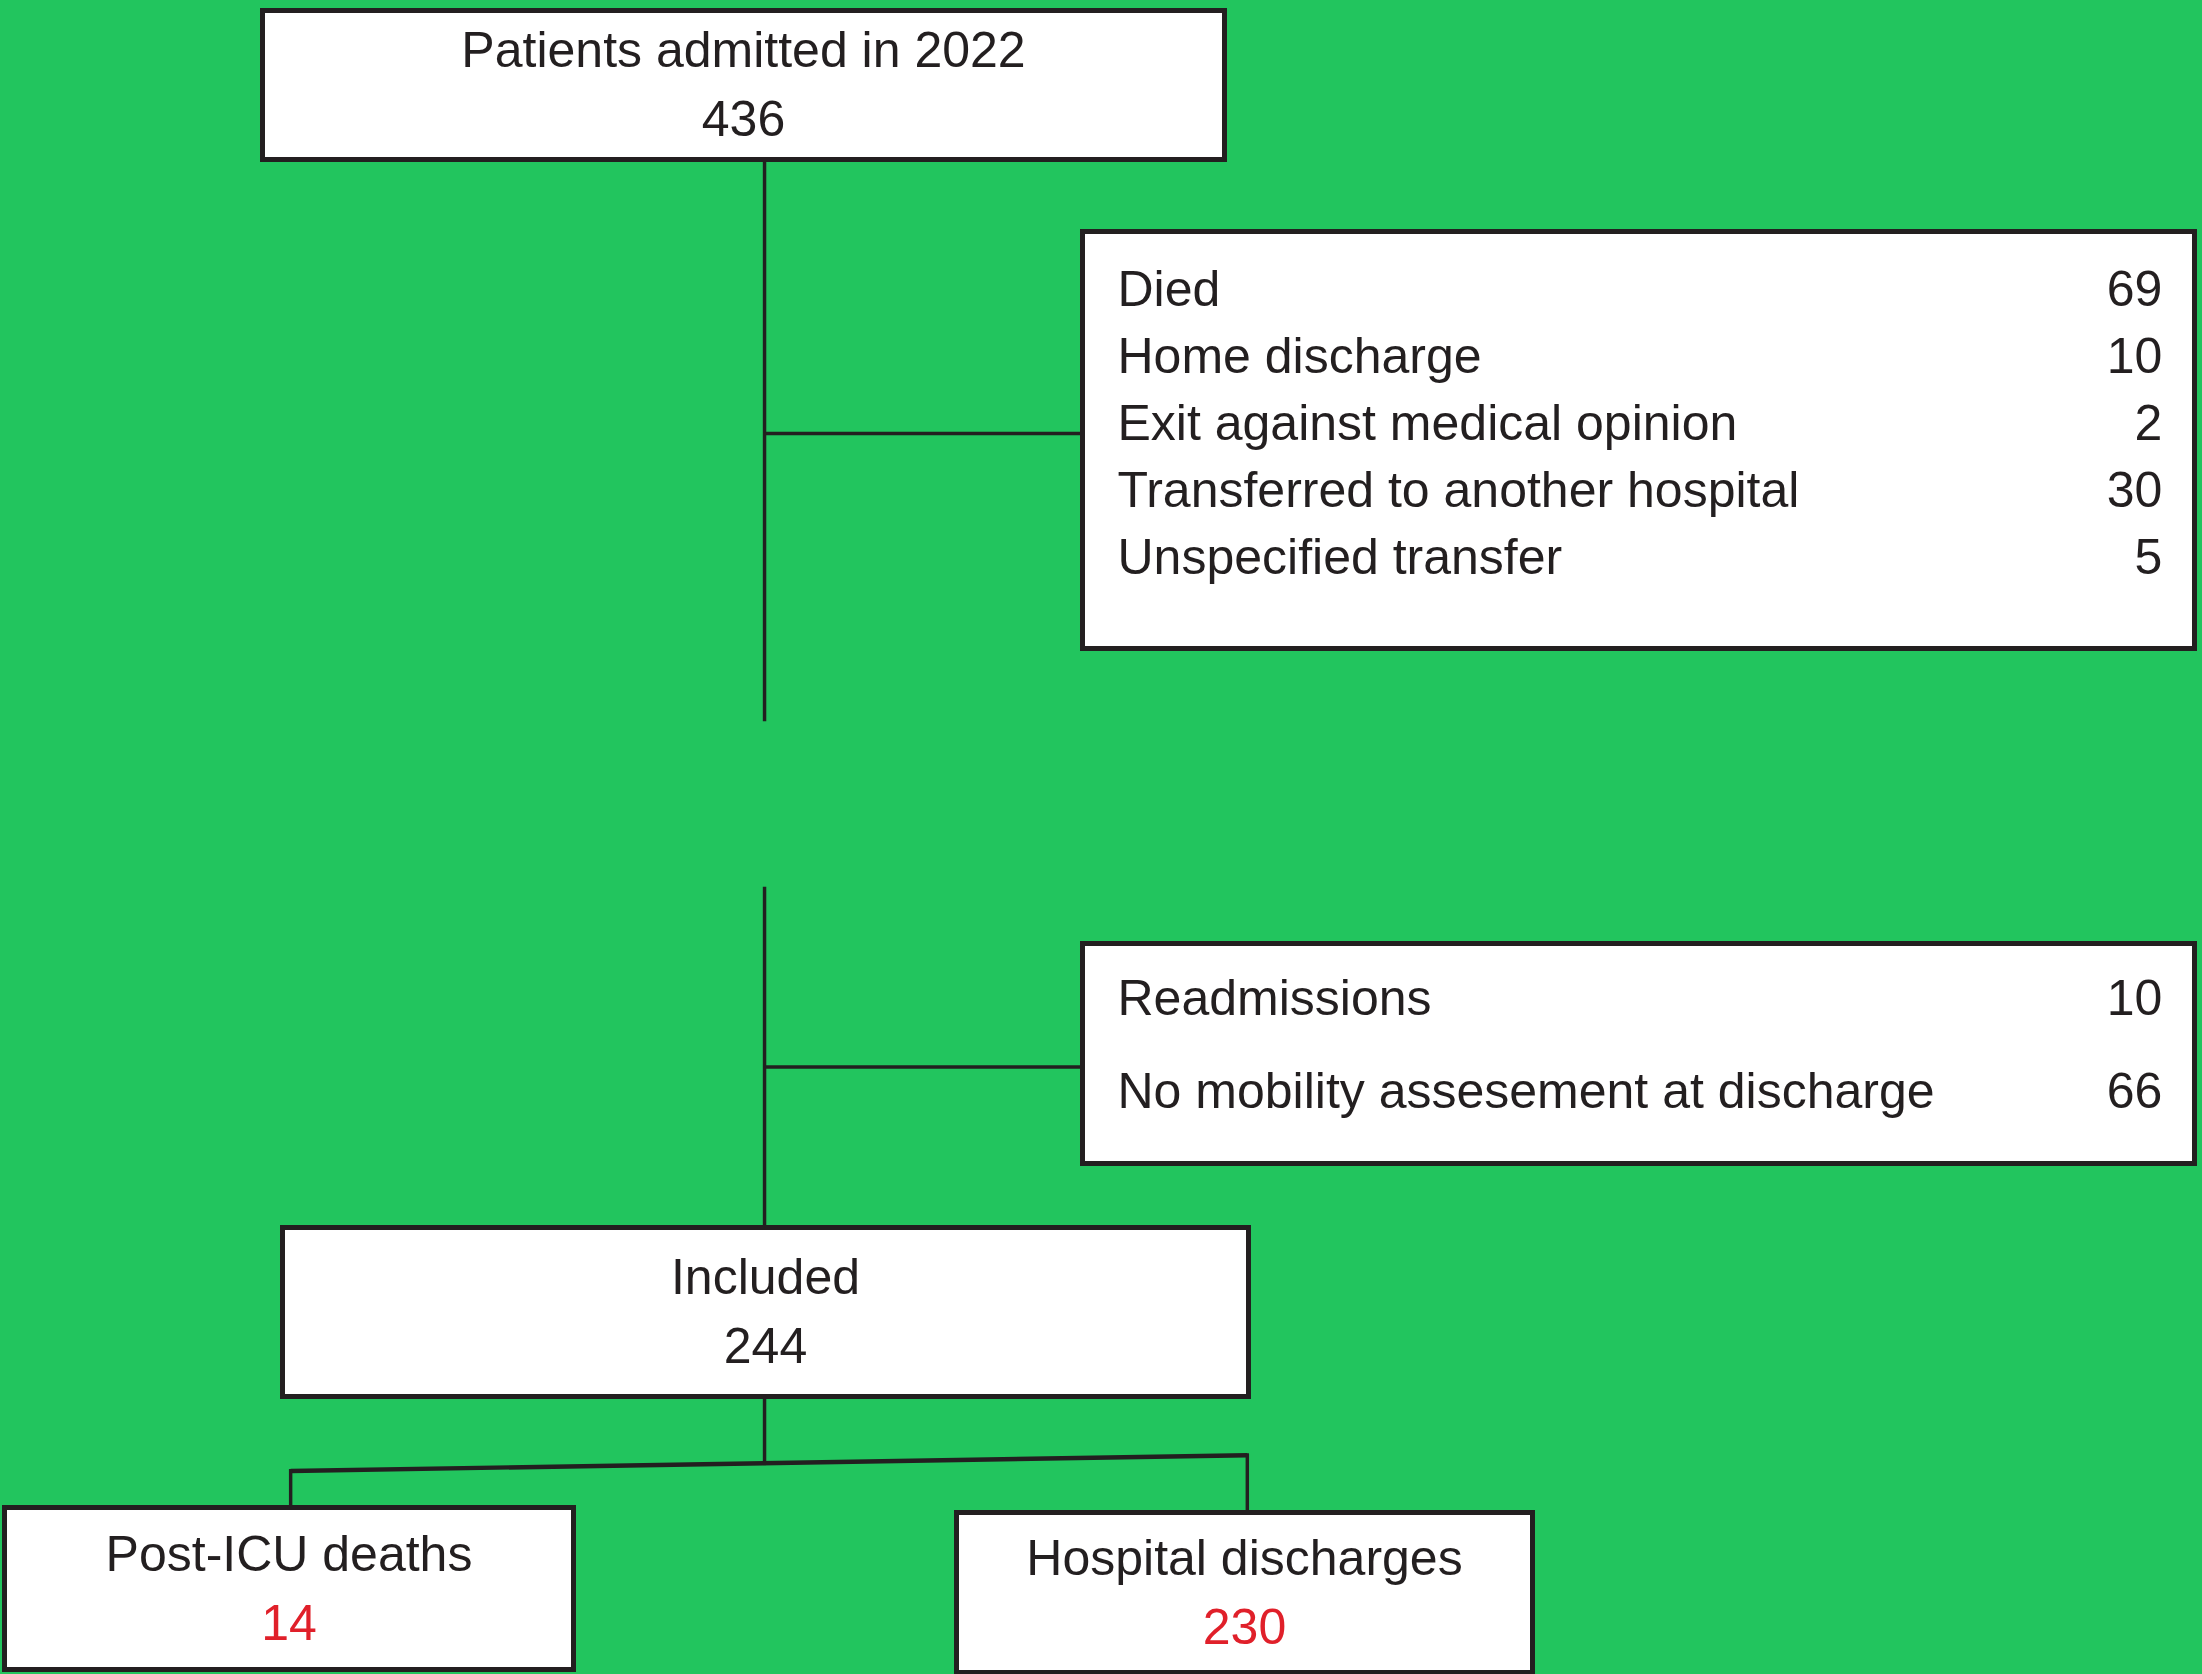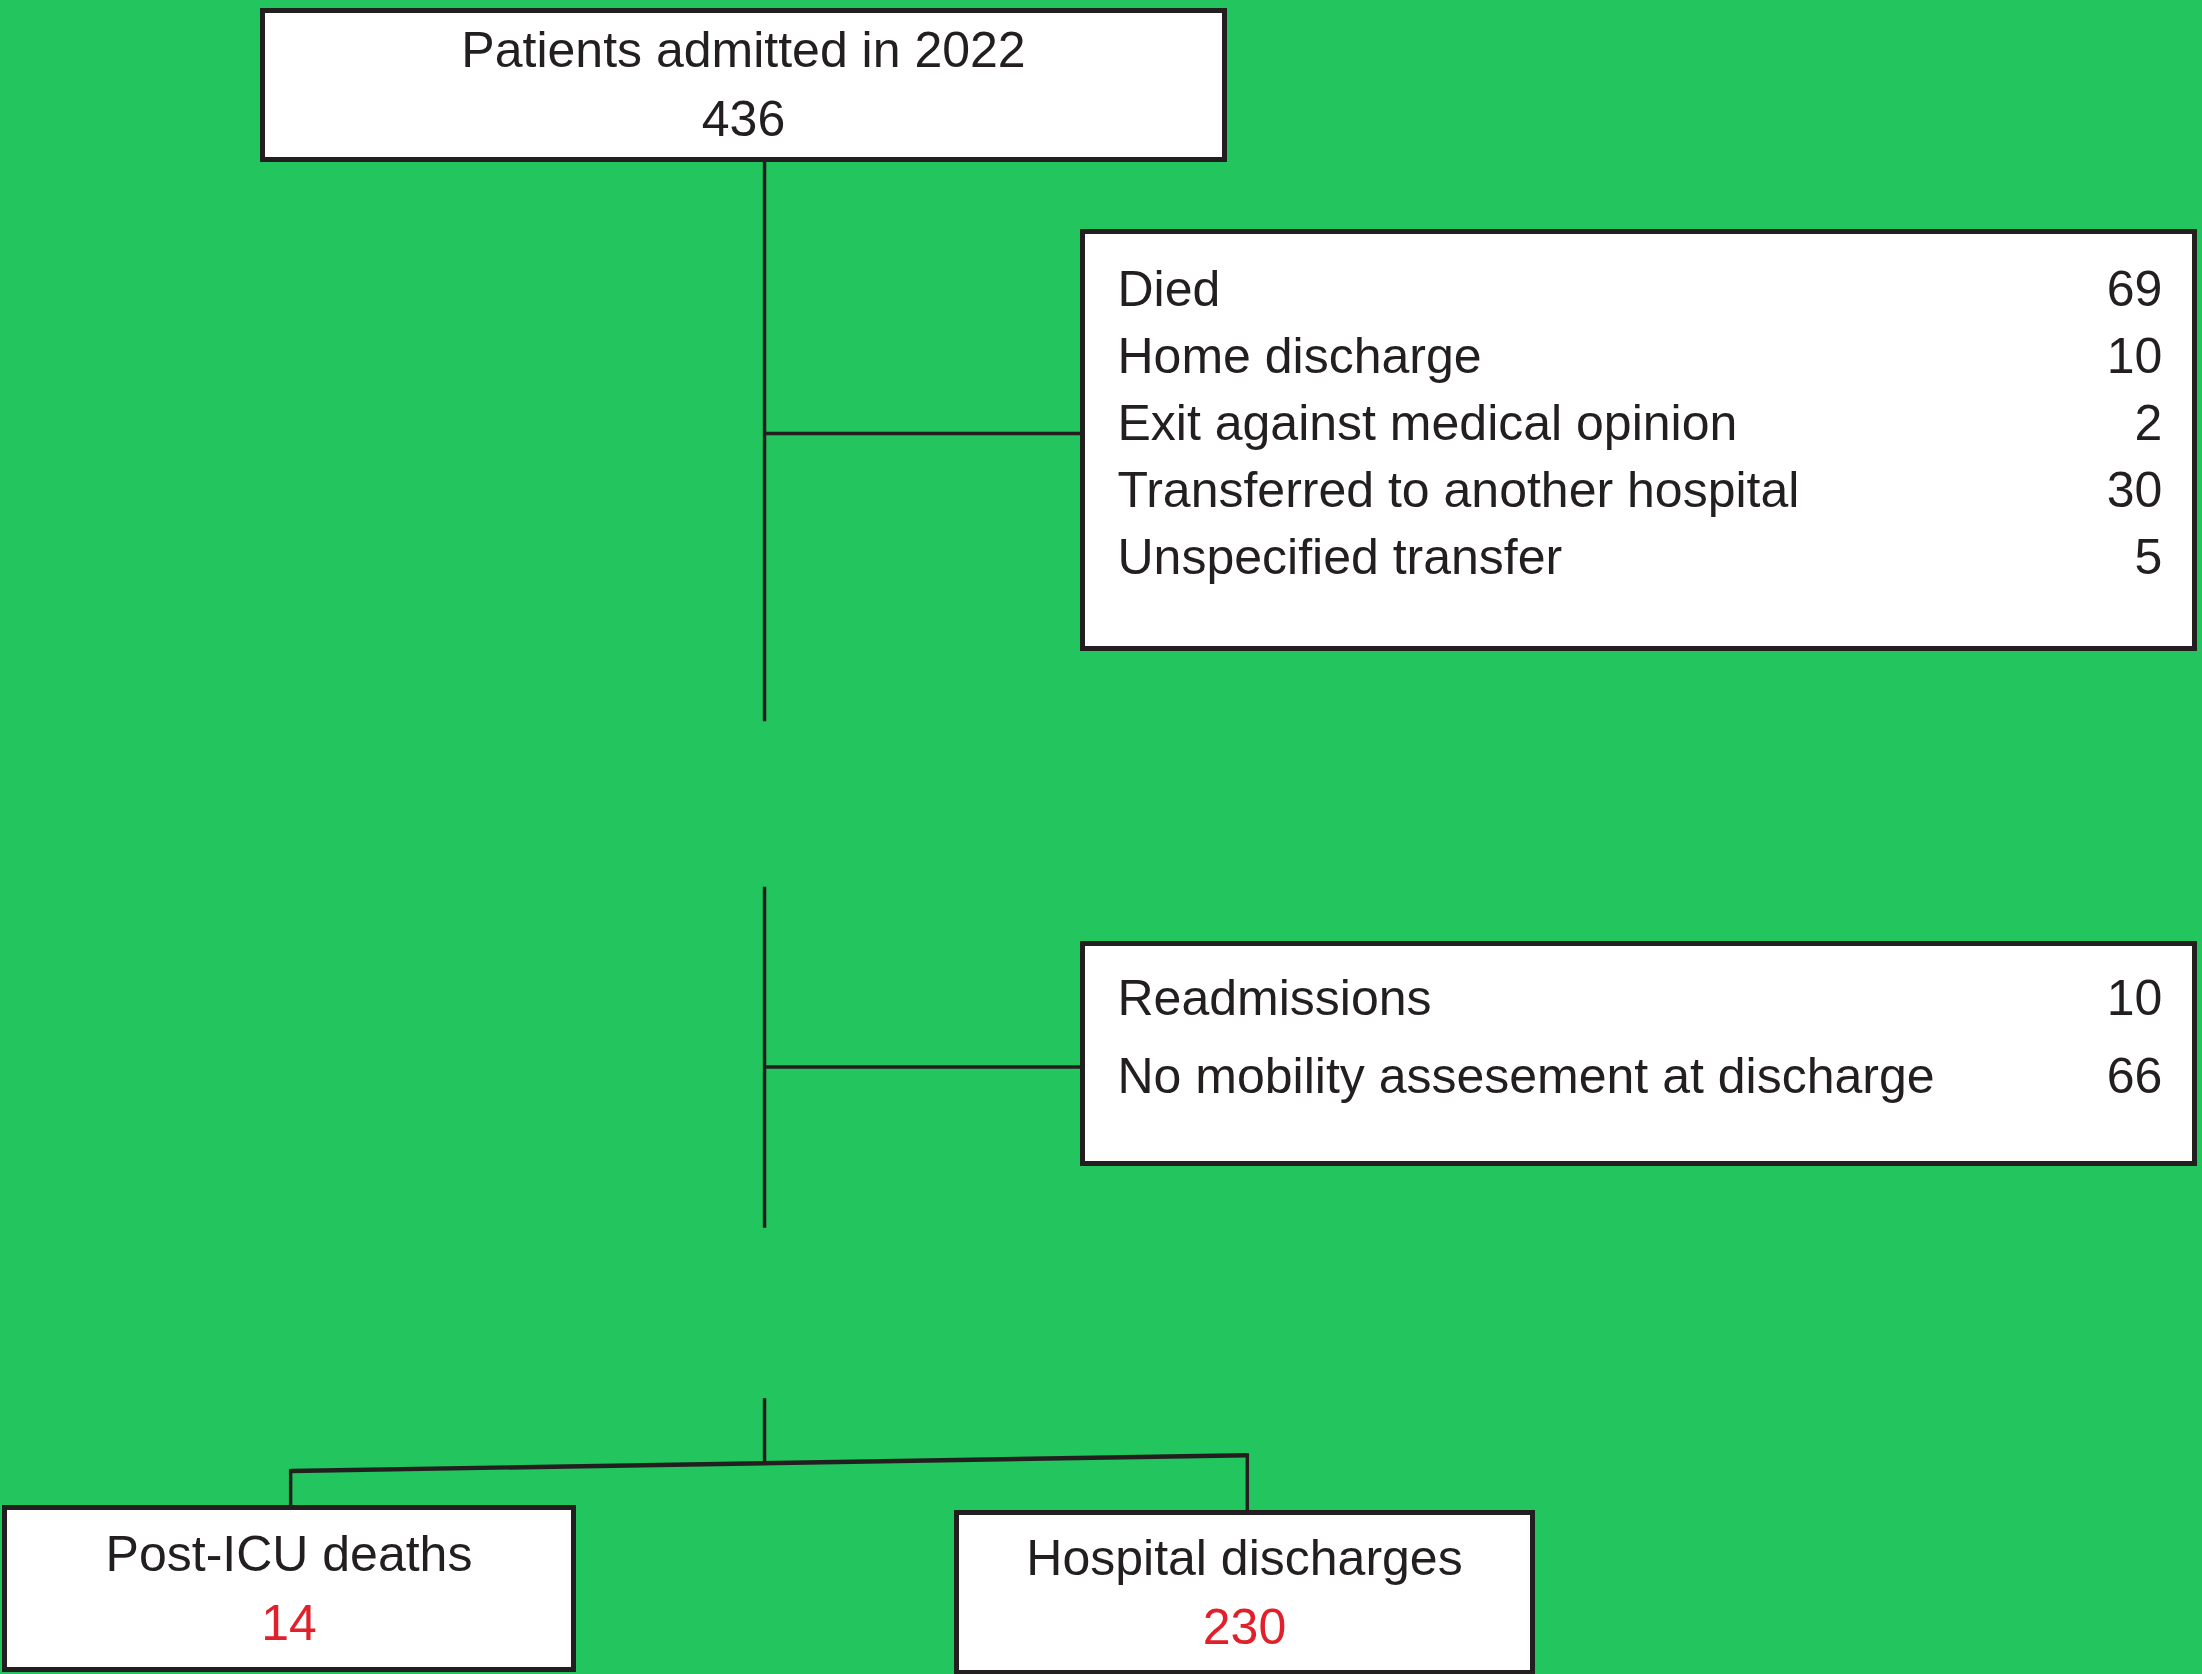--- a/index.html
+++ b/index.html
@@ -51,21 +51,21 @@
     align-items: center;
   }
   #box-exclusions-first {
     padding: 21.7px 29.6px 0 32.5px;
   }
   #box-exclusions-first .row { height: 67px; gap: 32px; }
   #box-exclusions-second {
     padding: 19.7px 29.6px 0 32.5px;
   }
   #box-exclusions-second .row { height: 65px; }
-  #box-exclusions-second .row + .row { margin-top: 13px; text-align: right; }
+  #box-exclusions-second .row + .row { margin-top: 28px; text-align: right; }
 
   #box-admitted        { left: 260px;  top: 7.9px;    width: 967px;  height: 154px; }
   #box-exclusions-first{ left: 1080px; top: 229px;  width: 1117px; height: 422px; }
   #box-first-analysis  { left: 284px;  top: 719px;  width: 960px;  height: 169px; }
   #box-exclusions-second{ left: 1080px; top: 941px; width: 1117px; height: 225px; }
   #box-included        { left: 280px;  top: 1225px; width: 971px;  height: 174px; }
   #box-post-icu        { left: 2px;    top: 1505px; width: 574px;  height: 167px; }
   #box-discharges      { left: 954px;  top: 1510px; width: 581px;  height: 165px; }
 
   .node-value-red {
@@ -121,20 +121,24 @@
     <div class="row">
       <span>Readmissions</span>
       <span>10</span>
     </div>
     <div class="row">
       <span>No mobility assesement at discharge</span>
       <span>66</span>
     </div>
   </div>
 
+  <div class="box center-box" id="box-included">
+    <div>Included</div>
+    <div>244</div>
+  </div>
 
   <div class="box center-box" id="box-post-icu">
     <div>Post-ICU deaths</div>
     <div class="node-value-red">14</div>
   </div>
 
   <div class="box center-box" id="box-discharges">
     <div>Hospital discharges</div>
     <div class="node-value-red">230</div>
   </div>

